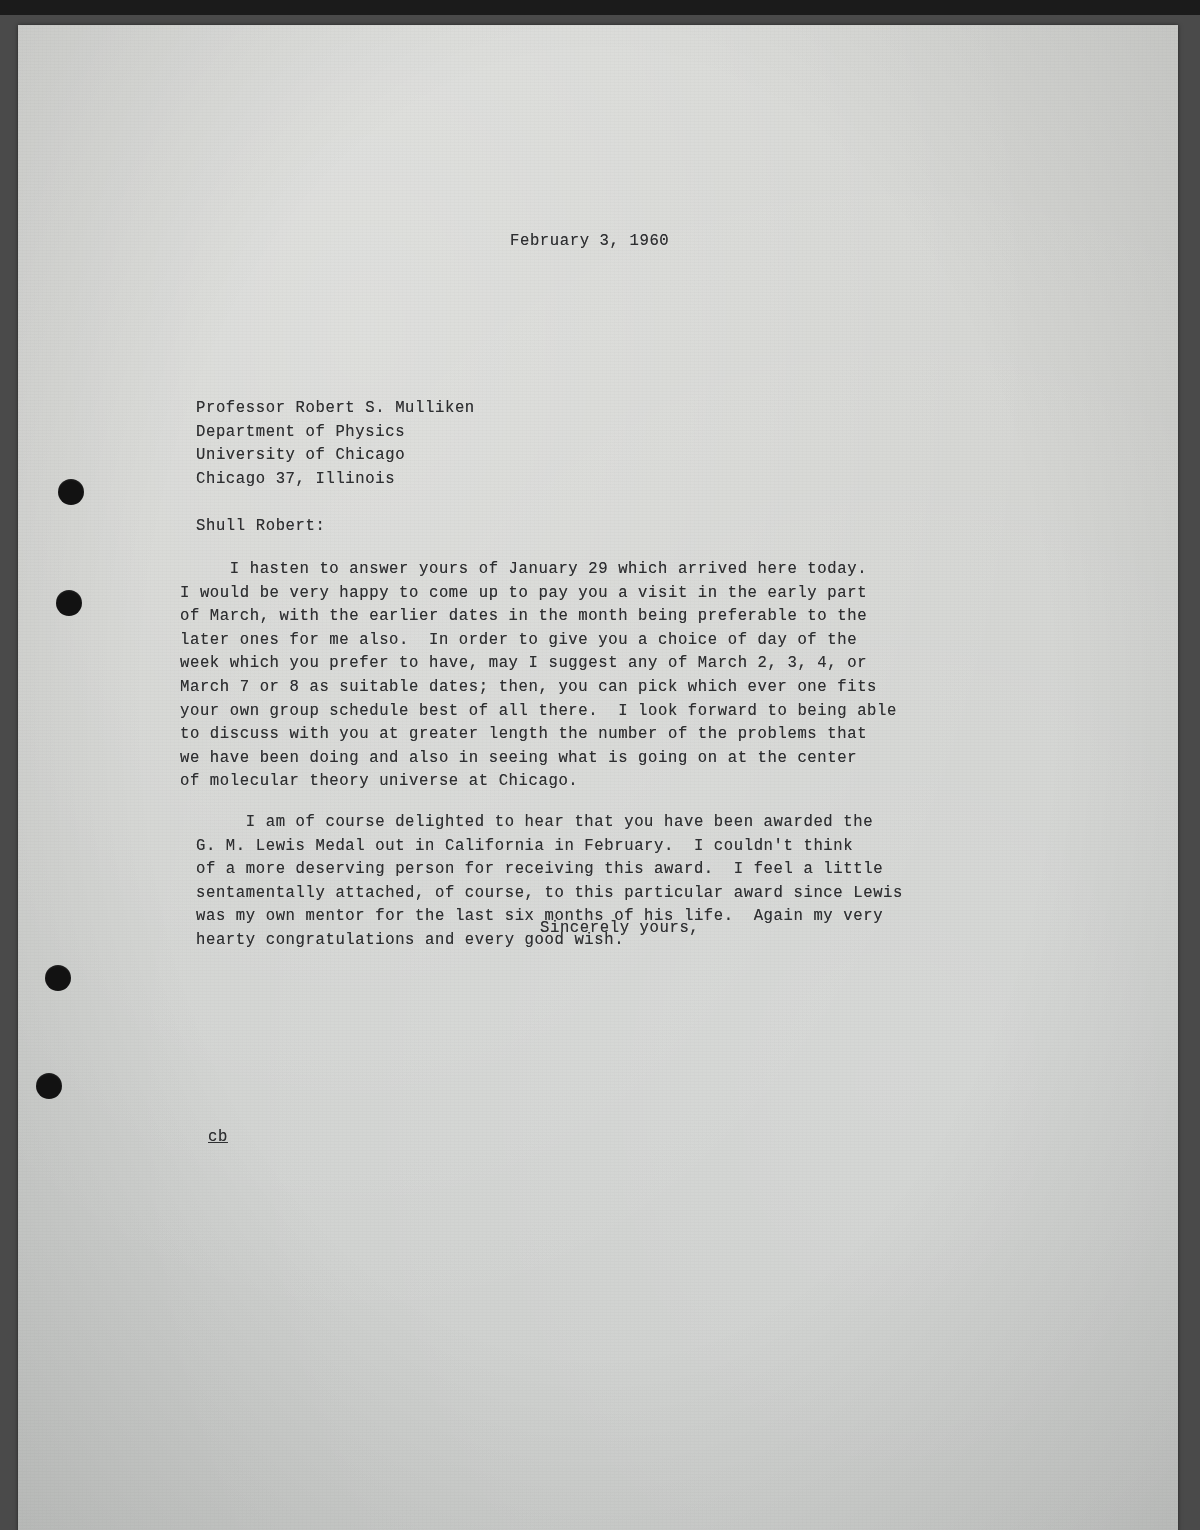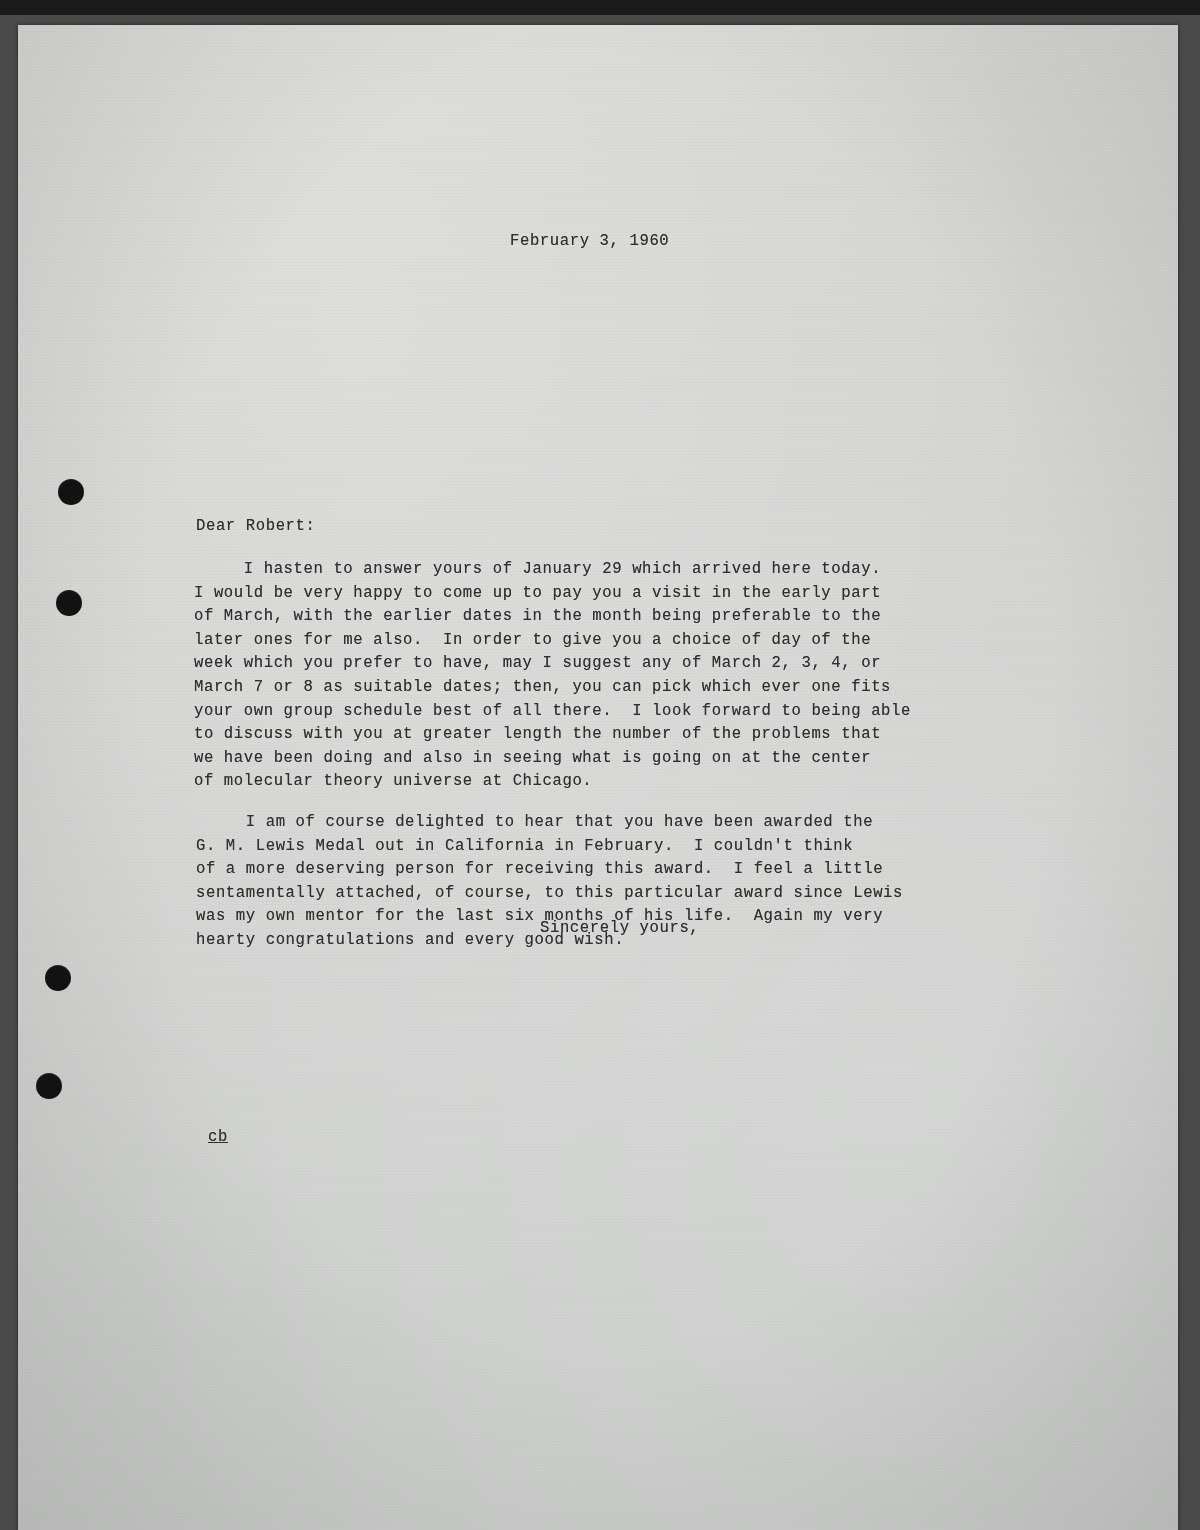--- a/index.html
+++ b/index.html
@@ -66,41 +66,45 @@
     color: #2e2f31;
     font-size: 15.6px;
     line-height: 23.6px;
     letter-spacing: 0.6px;
     white-space: pre;
   }
   .blk { position: absolute; }
   .date      { left: 492px; top: 205px; }
   .address   { left: 178px; top: 372px; }
   .salut     { left: 178px; top: 490px; }
-  .para1     { left: 176px; top: 533px; }
+  .para1     { left: 162px; top: 533px; }
   .para2     { left: 178px; top: 786px; font-family: Liberation Mono, monospace; }
   .closing   { left: 522px; top: 892px; }
   .signame   { left: 522px; top: 1032px; }
   .initials  { left: 190px; top: 1101px; text-decoration: underline; }
 
   
   .letter .blk { text-shadow: 0 0 0.6px rgba(40,40,45,0.55); }
 </style>
 </head>
 <body>
 
 <div id="scan">
 
   <div id="paper">
     <div id="grain"></div>
     <div id="vignette"></div>
 
     <div class="letter">
       <div class="blk date">February 3, 1960</div>
-      <div class="blk salut">Dear Robert:</div>
+      <div class="blk address">Professor Robert S. Mulliken
+Department of Physics
+University of Chicago
+Chicago 37, Illinois</div>
+      <div class="blk salut">Shull Robert:</div>
       <div class="blk para1">     I hasten to answer yours of January 29 which arrived here today.
 I would be very happy to come up to pay you a visit in the early part
 of March, with the earlier dates in the month being preferable to the
 later ones for me also.  In order to give you a choice of day of the
 week which you prefer to have, may I suggest any of March 2, 3, 4, or
 March 7 or 8 as suitable dates; then, you can pick which ever one fits
 your own group schedule best of all there.  I look forward to being able
 to discuss with you at greater length the number of the problems that
 we have been doing and also in seeing what is going on at the center
 of molecular theory universe at Chicago.</div>

